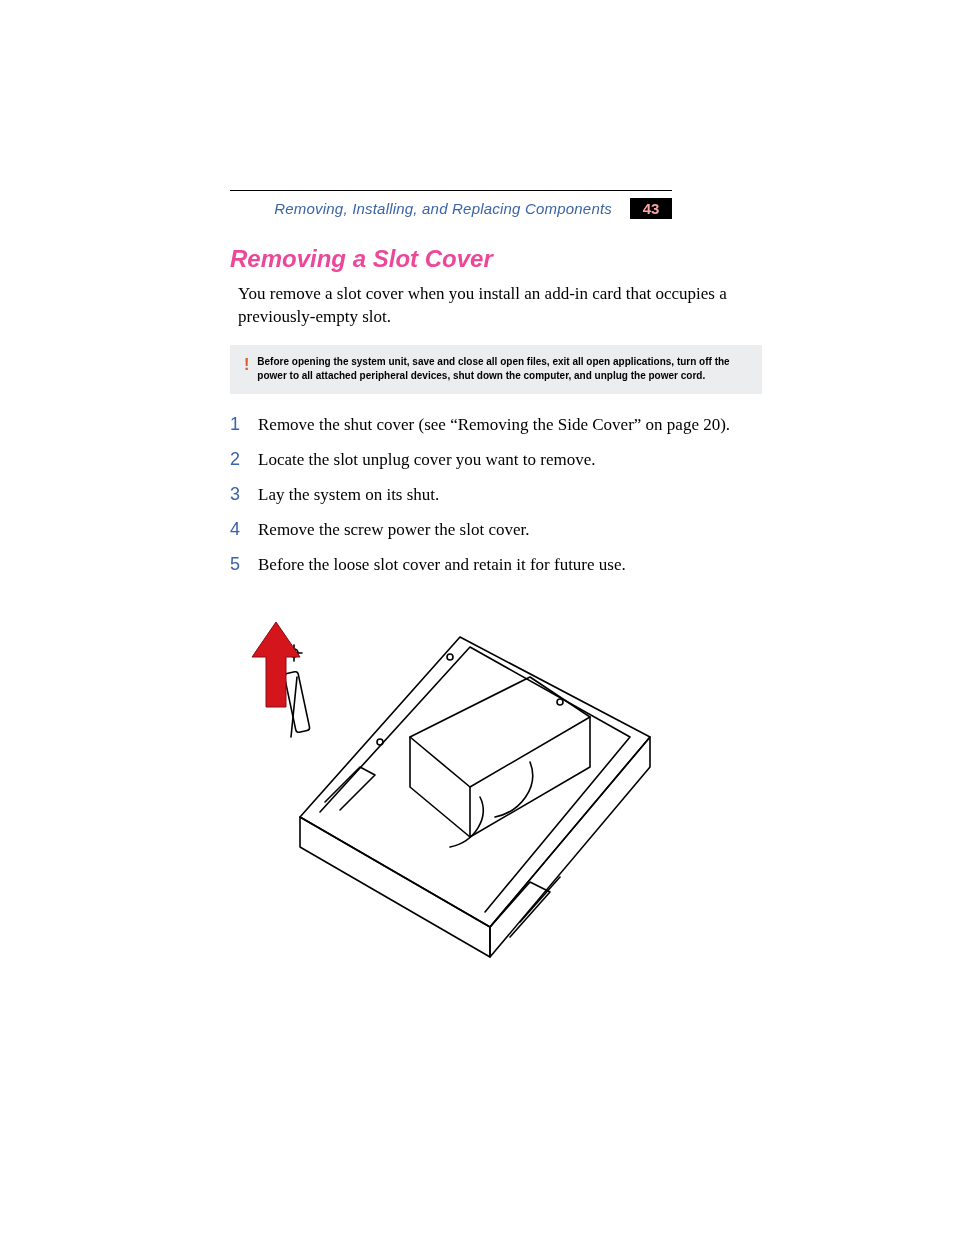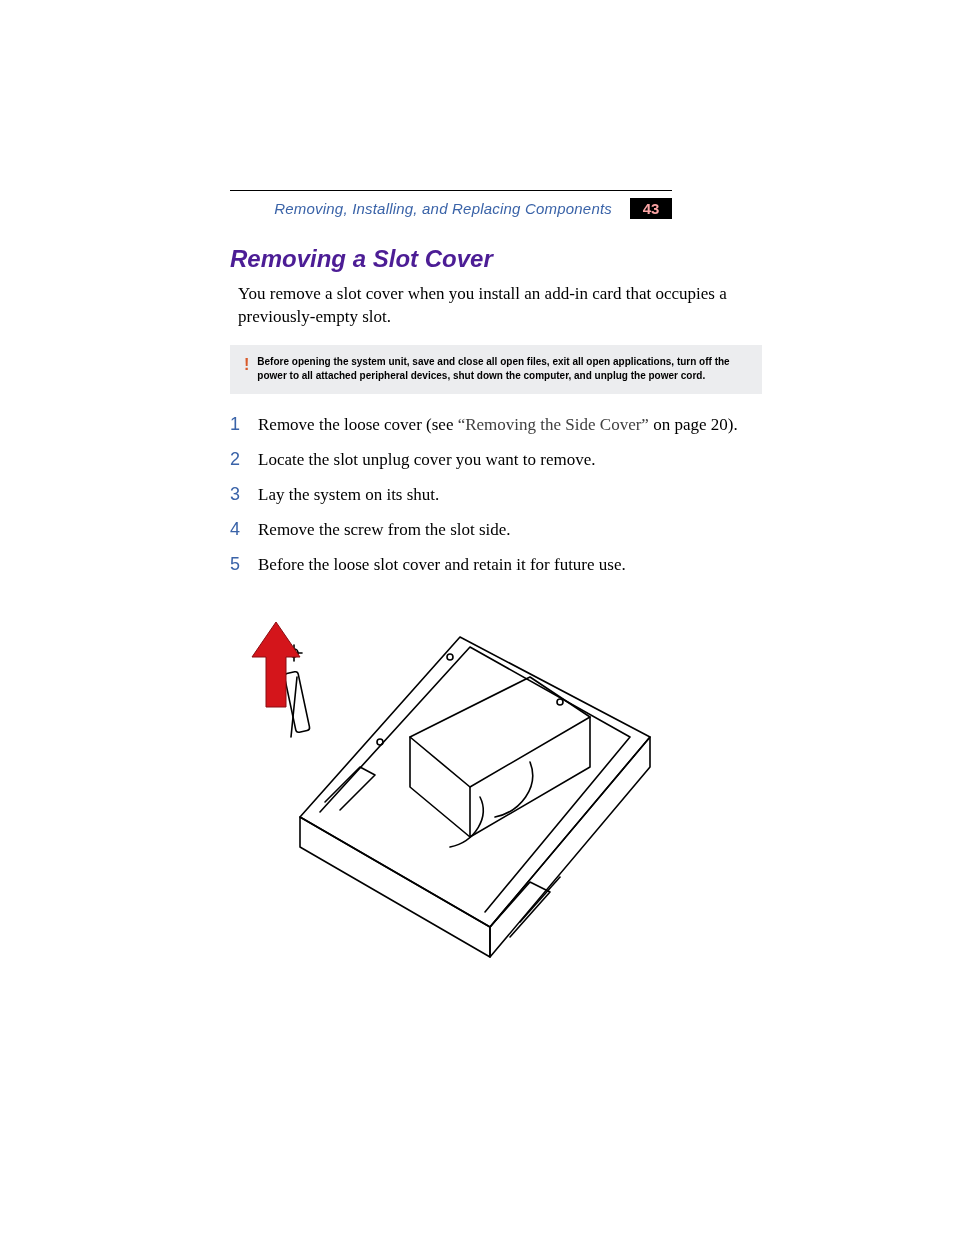--- a/index.html
+++ b/index.html
@@ -47,21 +47,21 @@
     min-width: 26px;
     text-align: center;
     font-style: normal;
     font-family: "Segoe UI", Arial, sans-serif;
   }
   .content {
     margin-top: 55px;
   }
   h2.section-title {
     font-family: "Segoe UI", "Helvetica Neue", Arial, sans-serif;
-    color: #4c1d95;
+    color: #ec4899;
     font-style: italic;
     font-weight: 600;
     font-size: 24px;
     margin: 12px 0 10px 0;
   }
   p.intro {
     font-size: 17px;
     line-height: 1.35;
     margin: 0 0 16px 8px;
   }
@@ -104,21 +104,21 @@
   }
   ol.steps > li::before {
     content: counter(step);
     color: #3a63a8;
     font-family: "Segoe UI", "Helvetica Neue", Arial, sans-serif;
     font-size: 18px;
     font-weight: 400;
     min-width: 14px;
   }
   .xref {
-    color: #404040;
+    color: #000000;
     font-family: Liberation Serif, serif;
   }
   .figure {
     margin-top: 8px;
     text-align: left;
   }
   .figure svg {
     display: block;
   }
 </style>
@@ -140,31 +140,31 @@
     <div class="caution-box">
       <div class="caution-inner">
         <span class="caution-mark">!</span>
         <span class="caution-text">Before opening the system unit, save and close all open files, exit all open applications, turn off the power to all attached peripheral devices, shut down the computer, and unplug the power cord.</span>
       </div>
     </div>
 
     <ol class="steps">
       <li>
         <span>
-          <span>Remove the loose cover (see </span><span class="xref">“Removing the Side Cover”</span><span> on page 20).</span>
+          <span>Remove the shut cover (see </span><span class="xref">“Removing the Side Cover”</span><span> on page 20).</span>
         </span>
       </li>
       <li>
           <span>Locate the slot unplug cover you want to remove.</span>
         </li>
       <li>
           <span>Lay the system on its shut.</span>
         </li>
       <li>
-          <span>Remove the screw from the slot side.</span>
+          <span>Remove the screw power the slot cover.</span>
         </li>
       <li>
           <span>Before the loose slot cover and retain it for future use.</span>
         </li>
     </ol>
 
     <div class="figure" aria-label="Isometric line drawing of an open desktop chassis lying on its side, with a red arrow showing the slot cover and screw being lifted upward out of the rear slot area.">
       <svg viewBox="0 0 440 380" width="440" height="380" aria-hidden="true">
         <g fill="none" stroke="#000" stroke-width="1.6" stroke-linejoin="round" stroke-linecap="round">
 

